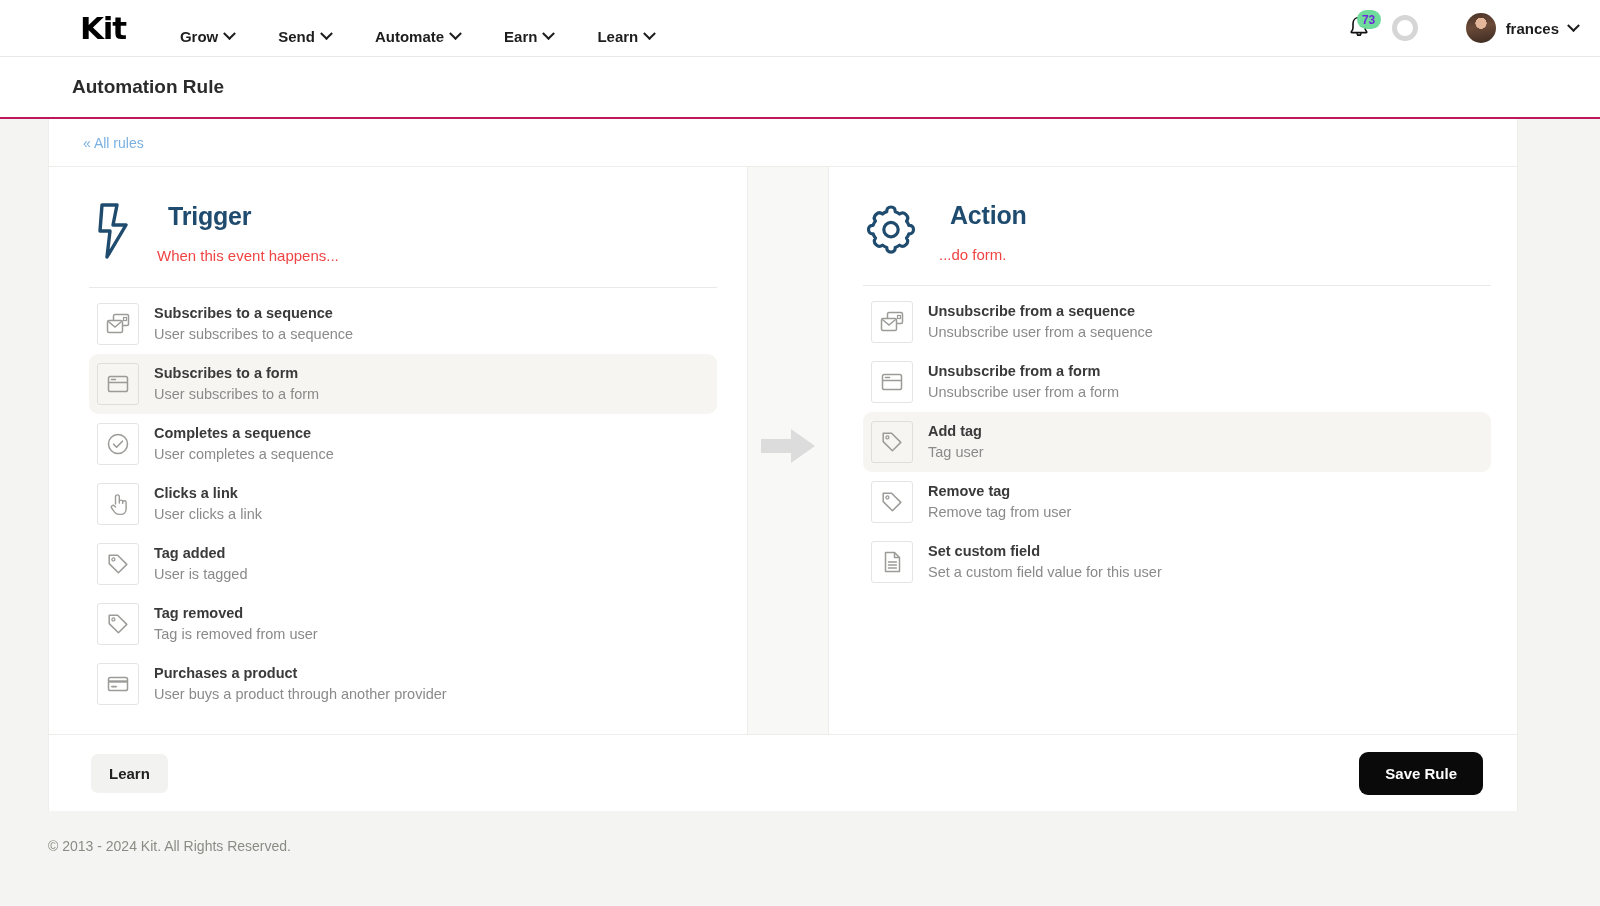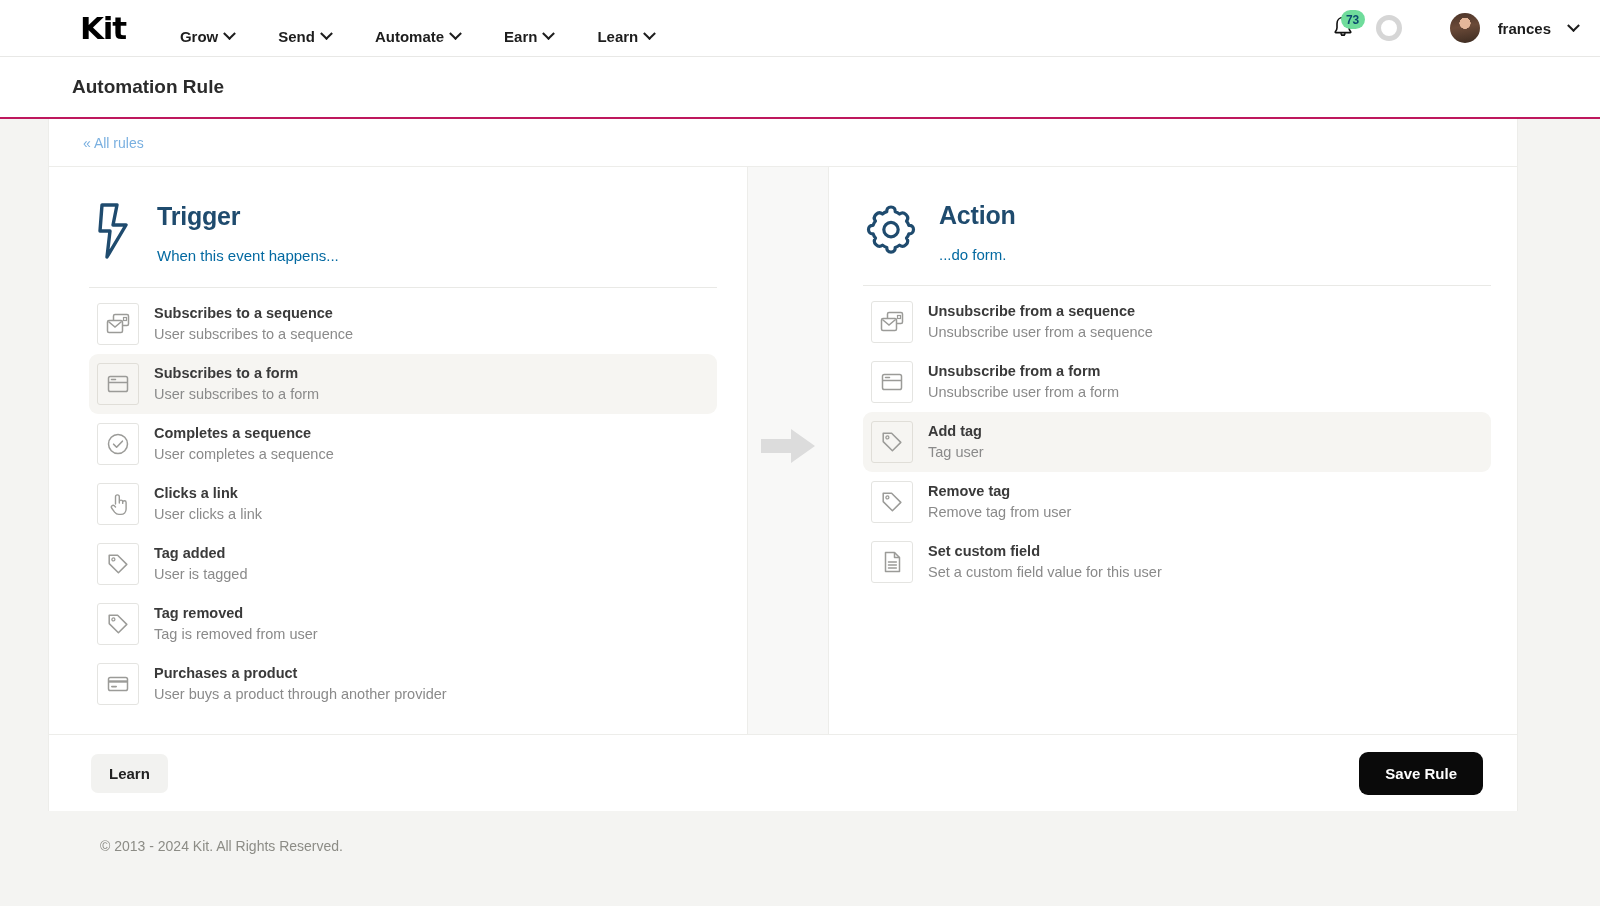--- a/index.html
+++ b/index.html
@@ -45,29 +45,29 @@
   }
   .navright {
     margin-left: auto;
     display: flex; align-items: center; gap: 18px;
   }
   .bellwrap { position: relative; width: 28px; height: 32px; cursor: pointer; }
   .badge {
     position: absolute; top: -2px; left: 11px;
     min-width: 24px; height: 19px; padding: 0 5px;
     border-radius: 10px; background: #6fdc9b;
-    color: #0c4a6e; font-size: 12px; font-weight: 700;
+    color: #6d28d9; font-size: 12px; font-weight: 700;
     display: flex; align-items: center; justify-content: center;
     line-height: 1;
   }
   .ringbtn {
     width: 26px; height: 26px; border-radius: 50%;
     border: 5px solid #d6d6d6; cursor: pointer;
   }
-  .userbox { display: flex; align-items: center; gap: 18px; cursor: pointer; margin-left: 30px; }
+  .userbox { display: flex; align-items: center; gap: 10px; cursor: pointer; margin-left: 30px; }
   .avatar {
     width: 30px; height: 30px; border-radius: 50%;
     background: radial-gradient(circle at 50% 34%, #e5b79a 0 22%, rgba(0,0,0,0) 23%),
                 linear-gradient(170deg, #4a3328 0%, #6b4a38 45%, #3a2a20 100%);
     overflow: hidden; flex: none;
   }
   .username { font-size: 15px; font-weight: 700; color: #1d1d1d; }
 
   
   .pagehead {
@@ -104,22 +104,23 @@
     border-right: 1px solid #ededea;
     display: flex; align-items: center; justify-content: center;
   }
   .arrow { margin-top: -6px; }
 
   .panelhead { display: flex; align-items: center; gap: 20px; padding-bottom: 22px; }
   .panelhead .glyph { flex: none; }
   .panelhead h2 {
     font-size: 25px; font-weight: 700; color: #1f4b6e; letter-spacing: -.2px;
     line-height: 1.15;
-  }
-  .panelhead p { font-size: 15px; color: #0369a1; margin-top: 16px; }
+    margin-left: 11px;
+  }
+  .panelhead p { font-size: 15px; color: #ef4444; margin-top: 16px; }
   .divline { height: 1px; background: #e9e9e6; margin-bottom: 6px; }
 
   
   .opt {
     display: flex; align-items: center; gap: 15px;
     padding: 9px 14px 9px 8px;
     border-radius: 9px;
     cursor: pointer;
   }
   .opt.selected { background: #f6f5f2; }
@@ -150,21 +151,21 @@
   .btn-save {
     margin-left: auto;
     background: #0a0a0a; color: #fff;
     border: none; border-radius: 9px;
     font-size: 15px; font-weight: 700;
     padding: 13px 26px; cursor: pointer;
     font-family: "Liberation Sans", sans-serif;
   }
 
   .sitefooter {
-    padding: 27px 0 0 100px;
+    padding: 27px 0 0 48px;
     font-size: 14px; color: #8c8c86;
   }
 </style>
 </head>
 <body>
 
 <div class="topnav">
   <div class="brand">Kit</div>
 
   <div class="navitems">

